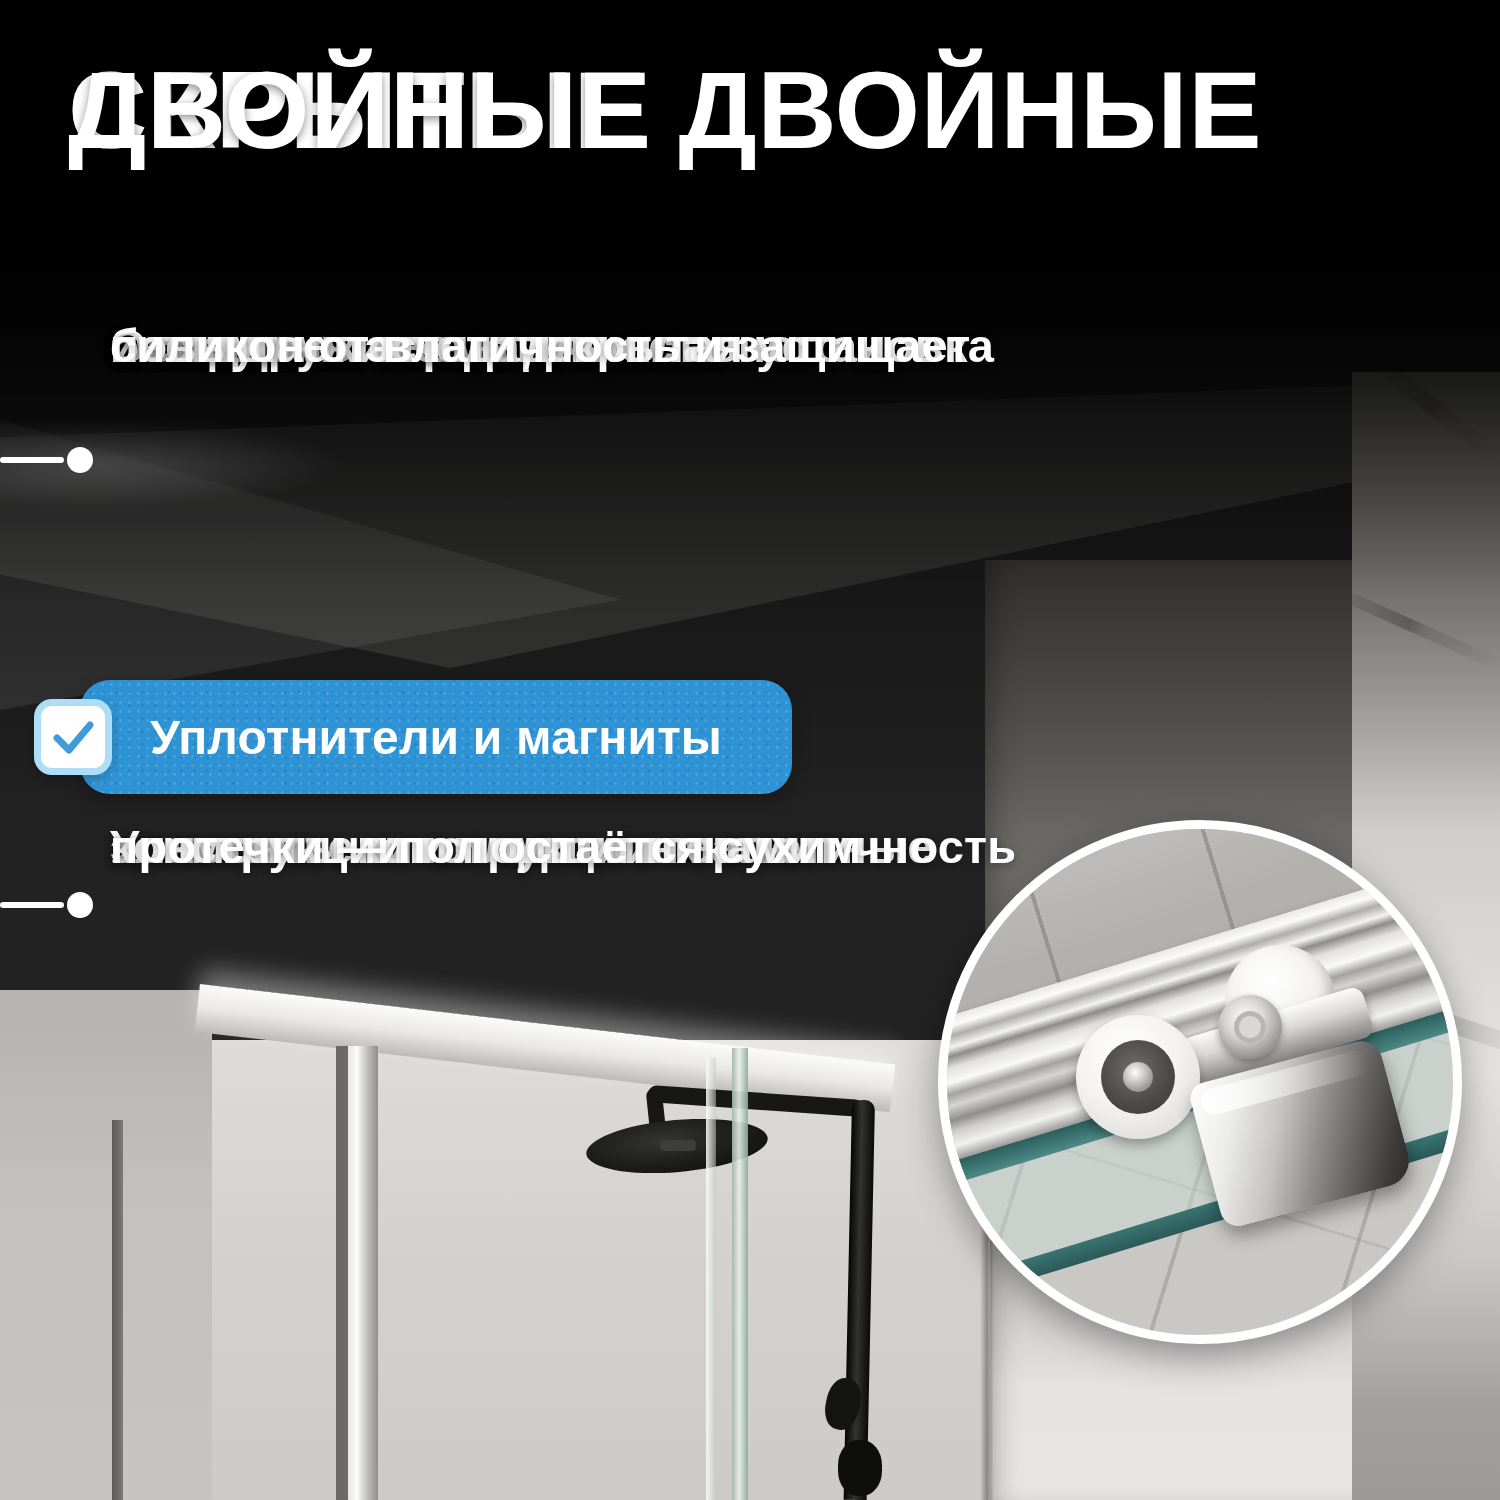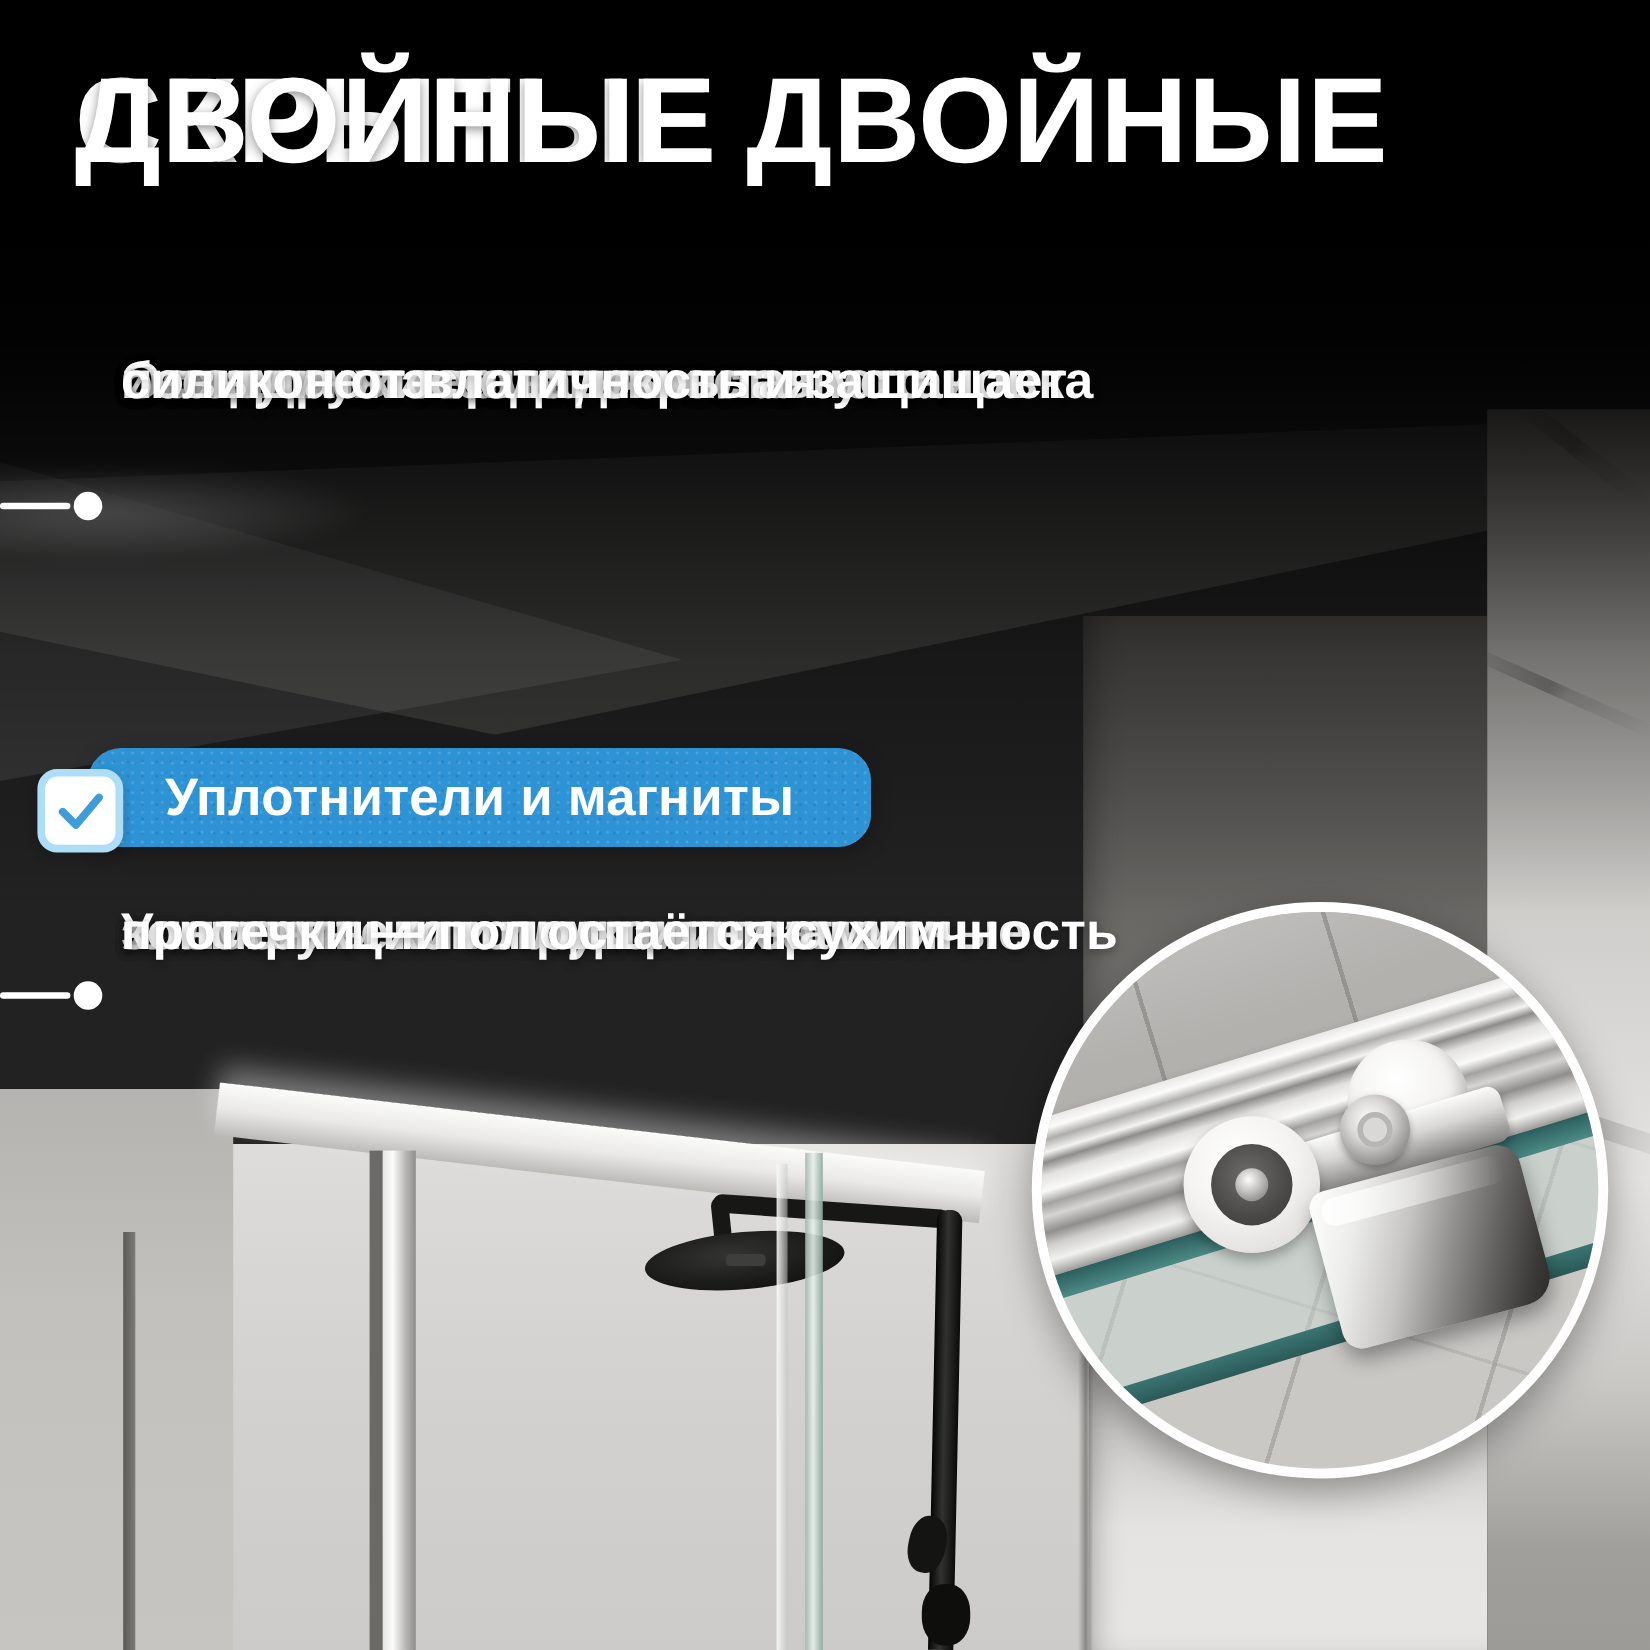--- a/index.html
+++ b/index.html
@@ -134,21 +134,21 @@
   .page-title{left:68px;top:50px;width:1360px;color:#fff;font-weight:bold;
     font-size:110px;line-height:119px;letter-spacing:0.5px;
     text-shadow:0 3px 10px rgba(0,0,0,0.45);}
   .page-title div{position:static;}
   .para{color:#fff;font-weight:bold;font-size:47px;line-height:60px;letter-spacing:0.2px;
     text-shadow:0 2px 8px rgba(0,0,0,0.35);}
   .para div{position:static;white-space:nowrap;}
   .para-intro{left:110px;top:316px;width:1100px;}
   .para-detail{left:110px;top:817px;width:1150px;}
 
-  .feature-badge{left:80px;top:680px;width:712px;height:90px;border-radius:30px;
+  .feature-badge{left:80px;top:680px;width:712px;height:114px;border-radius:30px;
     background-color:#2e93d4;
     background-image:radial-gradient(rgba(255,255,255,0.16) 1px,transparent 1.6px),
                      radial-gradient(rgba(0,60,110,0.18) 1px,transparent 1.6px);
     background-size:9px 9px,13px 13px;background-position:0 0,4px 6px;
     box-shadow:0 6px 18px rgba(0,0,0,0.25);
     display:flex;align-items:center;justify-content:center;}
   .feature-badge span{position:static;color:#fff;font-weight:bold;font-size:48px;letter-spacing:0.2px;}
   .badge-checkbox{left:34px;top:699px;width:78px;height:76px;border-radius:18px;
     background:#ffffff;border:7px solid #aeddf8;
     box-shadow:0 4px 10px rgba(0,0,0,0.2);

